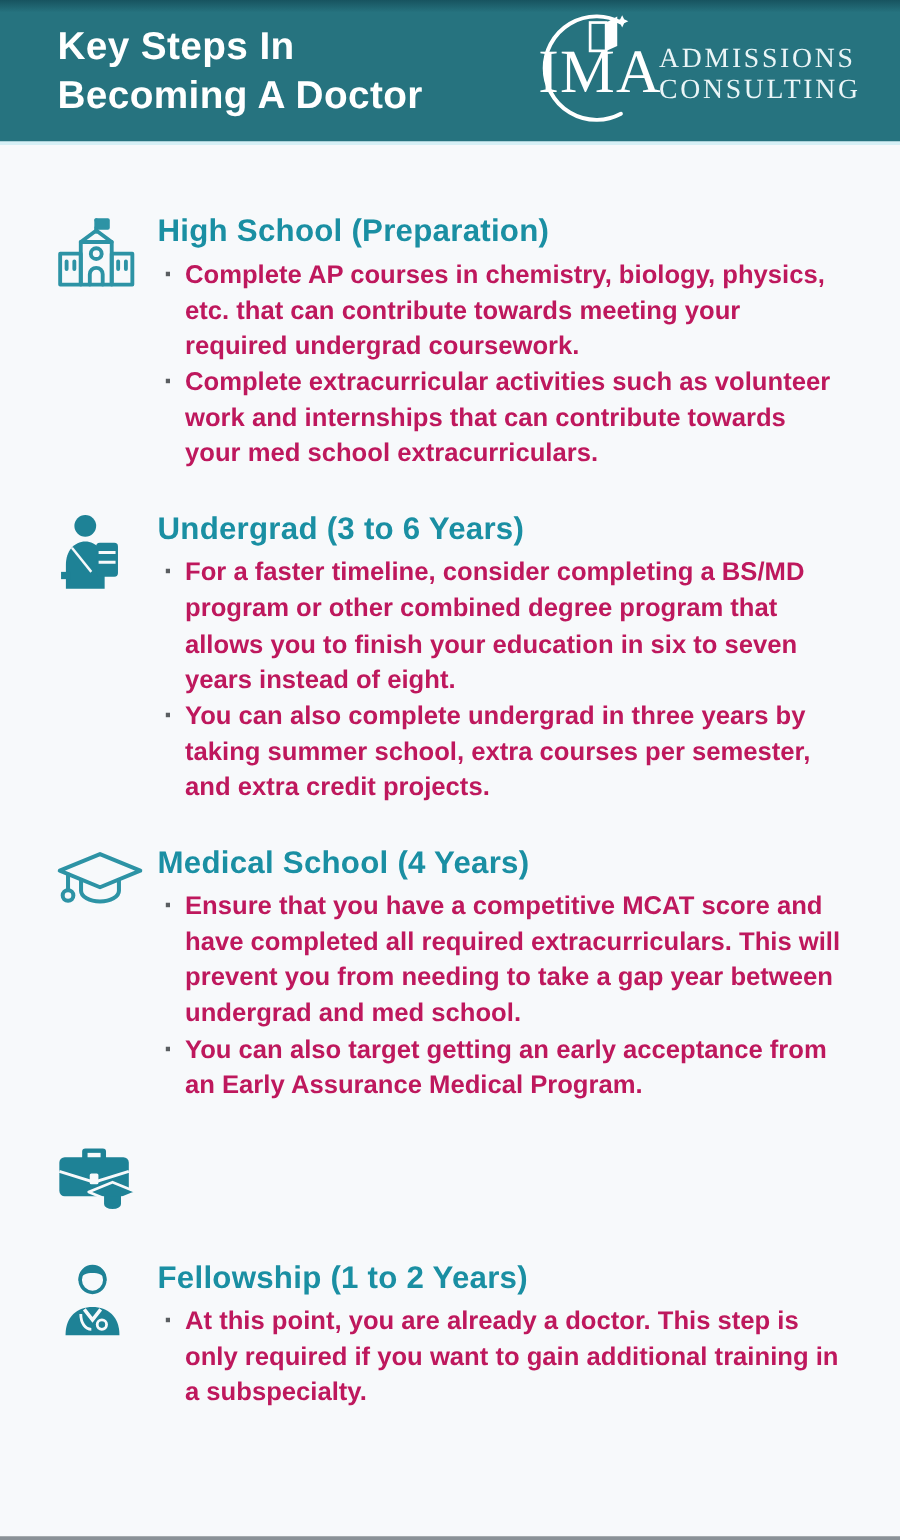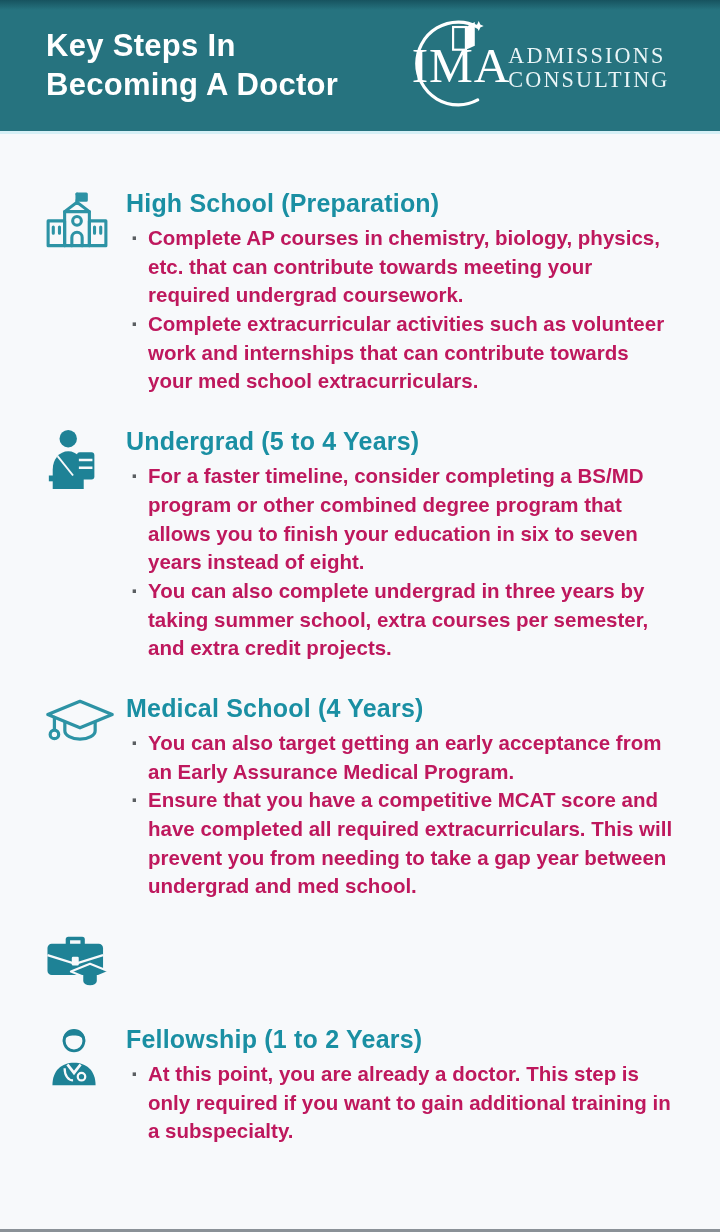--- a/index.html
+++ b/index.html
@@ -6,24 +6,24 @@
   .page{
     width:720px;height:1232px;
     background:#f7f9fb;
     font-family:"Liberation Sans", sans-serif;
     position:relative;overflow:hidden;
     box-sizing:border-box;
     border-bottom:3px solid #8a9197;
   }
   
   .header{
-    height:131px;
+    height:113px;
     background:linear-gradient(180deg,#17535f 0,#26737f 10px,#26737f 100%);
     display:flex;align-items:center;justify-content:space-between;
-    padding:0 53px 0 46px;
+    padding:0 34px 0 46px;
     box-shadow:0 3px 0 #d6f0f6;
   }
   .title{
     color:#ffffff;font-size:31px;font-weight:700;
     line-height:1.24;letter-spacing:.3px;
   }
   .logo{width:276px;flex:0 0 276px;text-align:right;}
   
   .main{padding:58px 46px 0 44px;}
   .section{display:flex;margin-bottom:31px;}
@@ -104,42 +104,42 @@
         <svg viewBox="0 0 64 64" width="62" height="62">
           <circle cx="25" cy="10" r="9" fill="#1e8296"></circle>
           <path d="M9 62 V42 c0-11 7-19 16-19 s16 8 16 19 v20 Z" fill="#1e8296"></path>
           <rect x="34" y="24" width="18" height="28" rx="3" fill="#1e8296"></rect>
           <path d="M36 32 h14 M36 40 h14" stroke="#f7f9fb" stroke-width="2.4"></path>
           <path d="M14 28 l16 20" stroke="#f7f9fb" stroke-width="2"></path>
           <rect x="5" y="48" width="8" height="6" fill="#1e8296"></rect>
         </svg>
       </div>
       <div class="content">
-        <h2>Undergrad (5 to 4 Years)</h2>
+        <h2>Undergrad (3 to 6 Years)</h2>
         <ul class="bullets">
           <li>For a faster timeline, consider completing a BS/MD program or other combined degree program that allows you to finish your education in six to seven years instead of eight.</li>
           <li>You can also complete undergrad in three years by taking summer school, extra courses per semester, and extra credit projects.</li>
         </ul>
       </div>
     </div>
 
     <div class="section">
       <div class="icon-box">
         <svg viewBox="0 0 76 58" width="72" height="56" fill="none" stroke="#2d93a5" stroke-width="3.4" stroke-linejoin="round" stroke-linecap="round">
           <path d="M38 5 L72 19 L38 33 L4 19 Z"></path>
           <path d="M22 27 v9 c0 5 7 9 16 9 s16-4 16-9 v-9"></path>
           <path d="M11 22 v13"></path>
           <circle cx="11" cy="40" r="4.5"></circle>
         </svg>
       </div>
       <div class="content">
         <h2>Medical School (4 Years)</h2>
         <ul class="bullets">
+          <li>Ensure that you have a competitive MCAT score and have completed all required extracurriculars. This will prevent you from needing to take a gap year between undergrad and med school.</li>
           <li>You can also target getting an early acceptance from an Early Assurance Medical Program.</li>
-          <li>Ensure that you have a competitive MCAT score and have completed all required extracurriculars. This will prevent you from needing to take a gap year between undergrad and med school.</li>
         </ul>
       </div>
     </div>
 
     <div class="section">
       <div class="icon-box">
         <svg viewBox="0 0 76 64" width="66" height="56">
           <rect x="25" y="3" width="22" height="12" rx="3" fill="#1e8296"></rect>
           <rect x="30" y="7" width="12" height="5" fill="#f7f9fb"></rect>
           <rect x="4" y="11" width="64" height="36" rx="5" fill="#1e8296"></rect>

